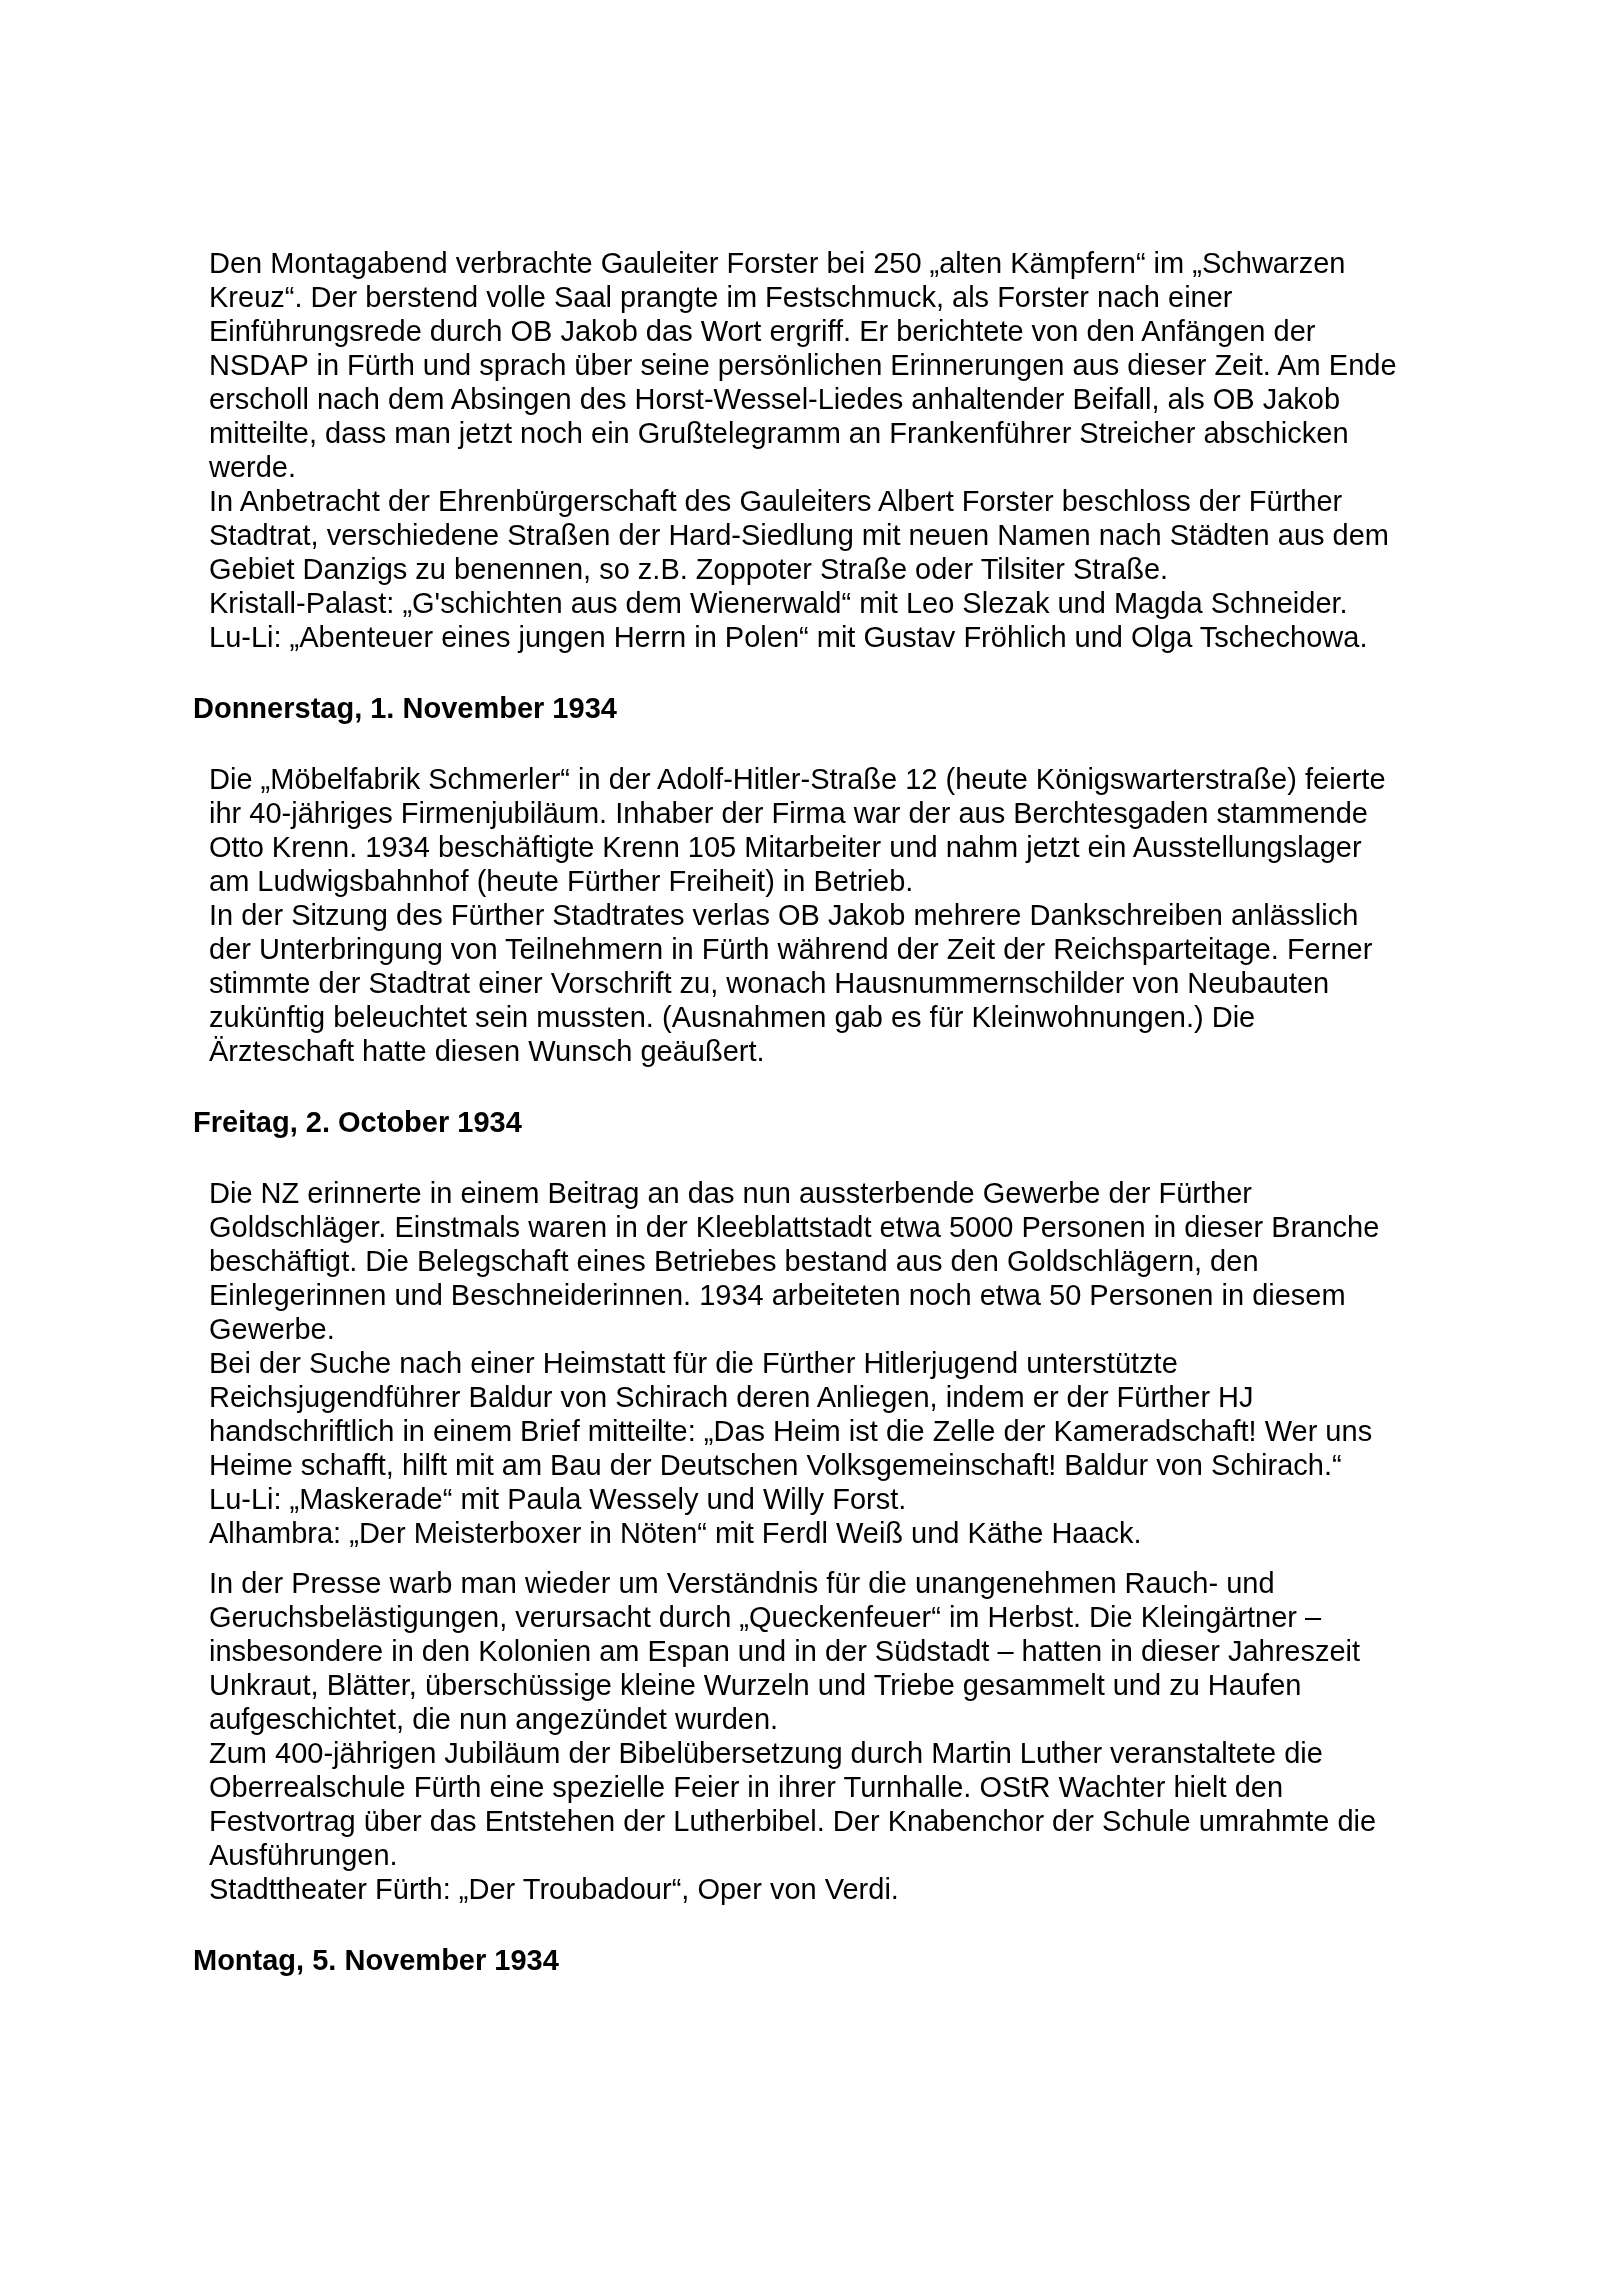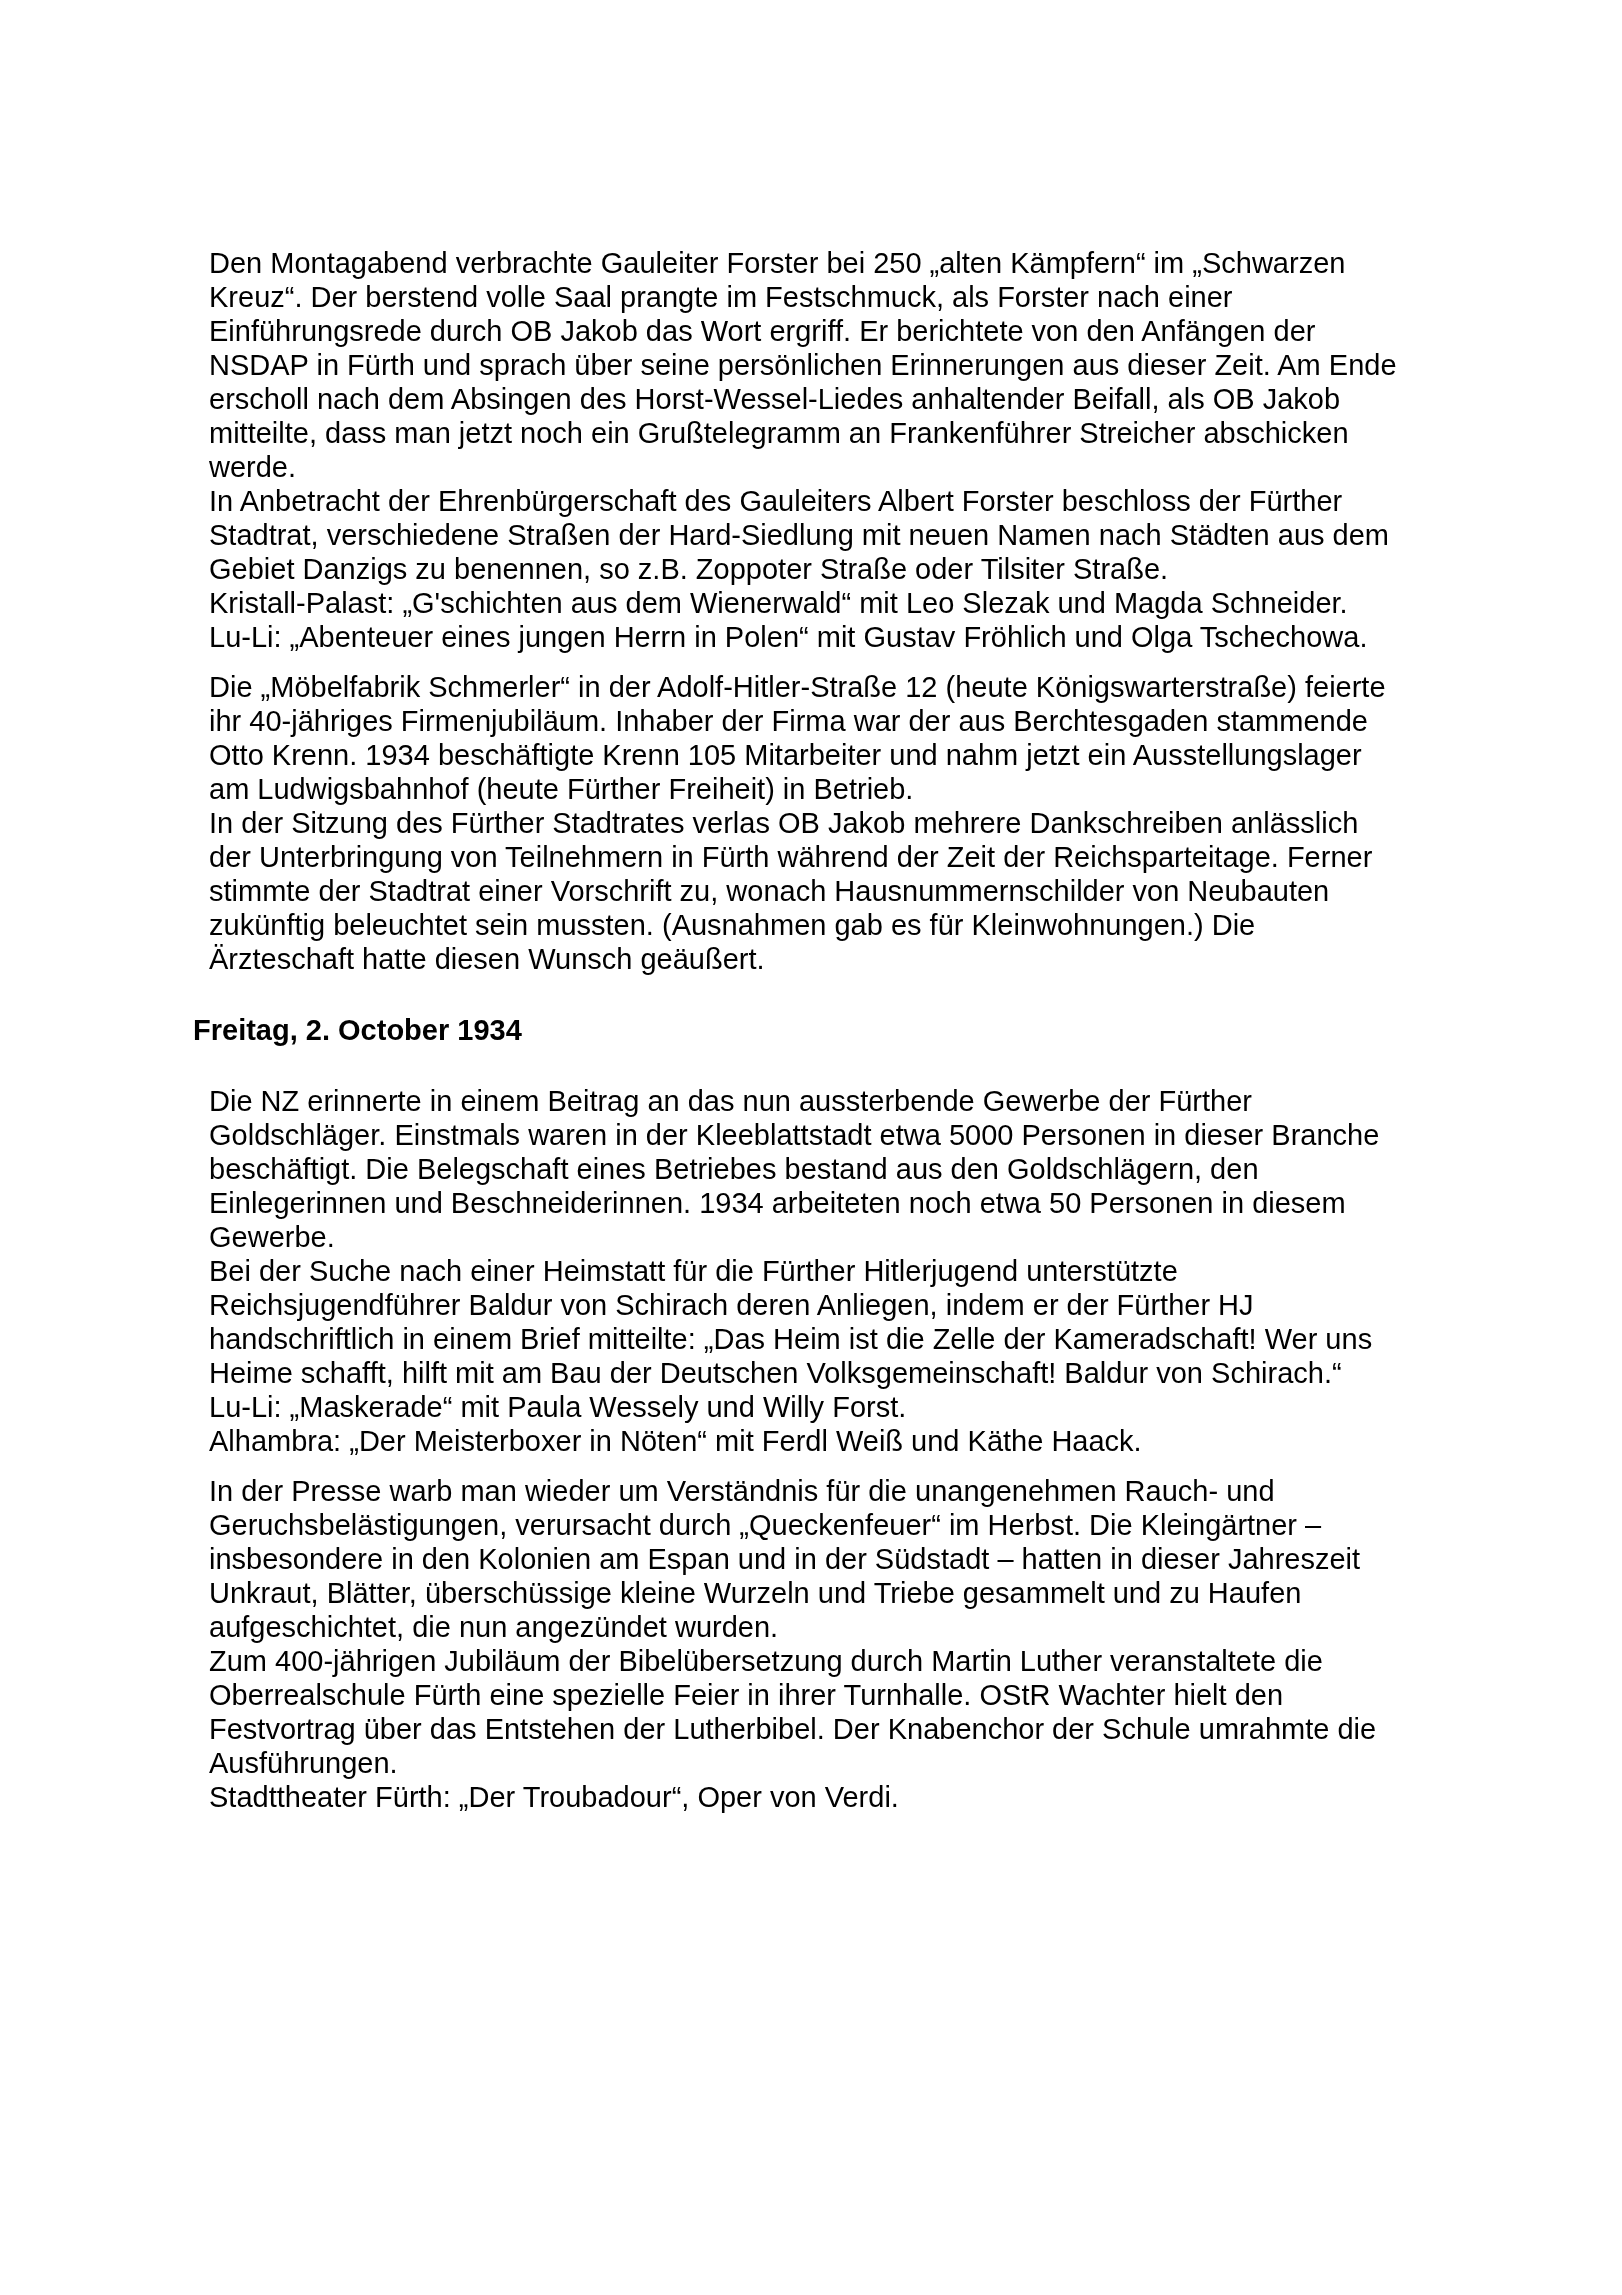--- a/index.html
+++ b/index.html
@@ -49,20 +49,21 @@
 NSDAP in Fürth und sprach über seine persönlichen Erinnerungen aus dieser Zeit. Am Ende
 erscholl nach dem Absingen des Horst-Wessel-Liedes anhaltender Beifall, als OB Jakob
 mitteilte, dass man jetzt noch ein Grußtelegramm an Frankenführer Streicher abschicken
 werde.
 In Anbetracht der Ehrenbürgerschaft des Gauleiters Albert Forster beschloss der Fürther
 Stadtrat, verschiedene Straßen der Hard-Siedlung mit neuen Namen nach Städten aus dem
 Gebiet Danzigs zu benennen, so z.B. Zoppoter Straße oder Tilsiter Straße.
 Kristall-Palast: „G'schichten aus dem Wienerwald“ mit Leo Slezak und Magda Schneider.
 Lu-Li: „Abenteuer eines jungen Herrn in Polen“ mit Gustav Fröhlich und Olga Tschechowa.</p>
 
+    <h2 class="heading">Donnerstag, 1. November 1934</h2>
 
     <p class="para">Die „Möbelfabrik Schmerler“ in der Adolf-Hitler-Straße 12 (heute Königswarterstraße) feierte
 ihr 40-jähriges Firmenjubiläum. Inhaber der Firma war der aus Berchtesgaden stammende
 Otto Krenn. 1934 beschäftigte Krenn 105 Mitarbeiter und nahm jetzt ein Ausstellungslager
 am Ludwigsbahnhof (heute Fürther Freiheit) in Betrieb.
 In der Sitzung des Fürther Stadtrates verlas OB Jakob mehrere Dankschreiben anlässlich
 der Unterbringung von Teilnehmern in Fürth während der Zeit der Reichsparteitage. Ferner
 stimmte der Stadtrat einer Vorschrift zu, wonach Hausnummernschilder von Neubauten
 zukünftig beleuchtet sein mussten. (Ausnahmen gab es für Kleinwohnungen.) Die
 Ärzteschaft hatte diesen Wunsch geäußert.</p>
@@ -86,17 +87,18 @@
 Geruchsbelästigungen, verursacht durch „Queckenfeuer“ im Herbst. Die Kleingärtner –
 insbesondere in den Kolonien am Espan und in der Südstadt – hatten in dieser Jahreszeit
 Unkraut, Blätter, überschüssige kleine Wurzeln und Triebe gesammelt und zu Haufen
 aufgeschichtet, die nun angezündet wurden.
 Zum 400-jährigen Jubiläum der Bibelübersetzung durch Martin Luther veranstaltete die
 Oberrealschule Fürth eine spezielle Feier in ihrer Turnhalle. OStR Wachter hielt den
 Festvortrag über das Entstehen der Lutherbibel. Der Knabenchor der Schule umrahmte die
 Ausführungen.
 Stadttheater Fürth: „Der Troubadour“, Oper von Verdi.</p>
 
+    <h2 class="heading">Montag, 5. November 1934</h2>
 
 
   </div>
 </div>
 
 
 </body></html>

